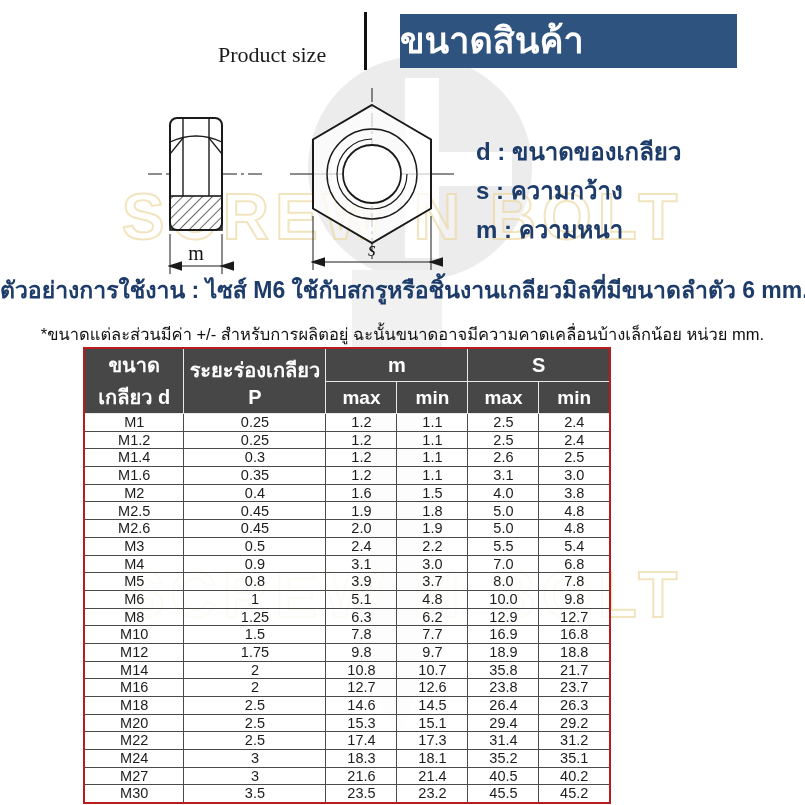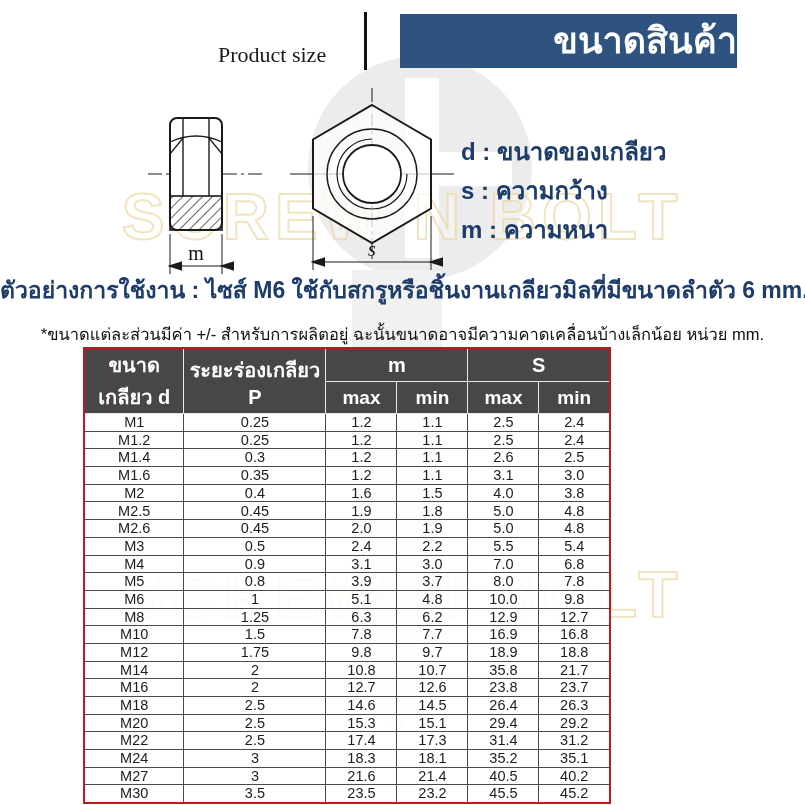--- a/index.html
+++ b/index.html
@@ -41,34 +41,34 @@
     font-family: "Liberation Serif", serif;
     font-size: 22px; color: #1a1a1a; z-index: 2; margin-left: 36px;
   }
   .header-divider {
     position: absolute; left: 364px; top: 12px;
     width: 3px; height: 58px; background: #111; z-index: 2;
   }
   .title-box {
     position: absolute; left: 400px; top: 14px;
     width: 337px; height: 54px; z-index: 2;
-    display: flex; align-items: center; justify-content: flex-end;
+    display: flex; align-items: center; justify-content: flex-start;
   }
   .title-box .th {
     color: #fff; font-size: 36px; font-weight: bold; line-height: 1;
   }
 
   
   .diagram-svg { position: absolute; z-index: 2; }
   #side-view { left: 146px; top: 94px; }
   #top-view  { left: 288px; top: 86px; }
 
   
   .legend {
-    position: absolute; left: 461px; top: 132px; z-index: 2;
+    position: absolute; left: 476px; top: 132px; z-index: 2;
     color: #1d3c6a; font-weight: bold; font-size: 24px; line-height: 39px;
     white-space: nowrap;
   }
 
   
   .example-line {
     position: absolute; left: 0; top: 272px; width: 805px; z-index: 2;
     text-align: center; color: #1d3c6a; font-weight: bold; font-size: 23px;
     white-space: nowrap;
   }

